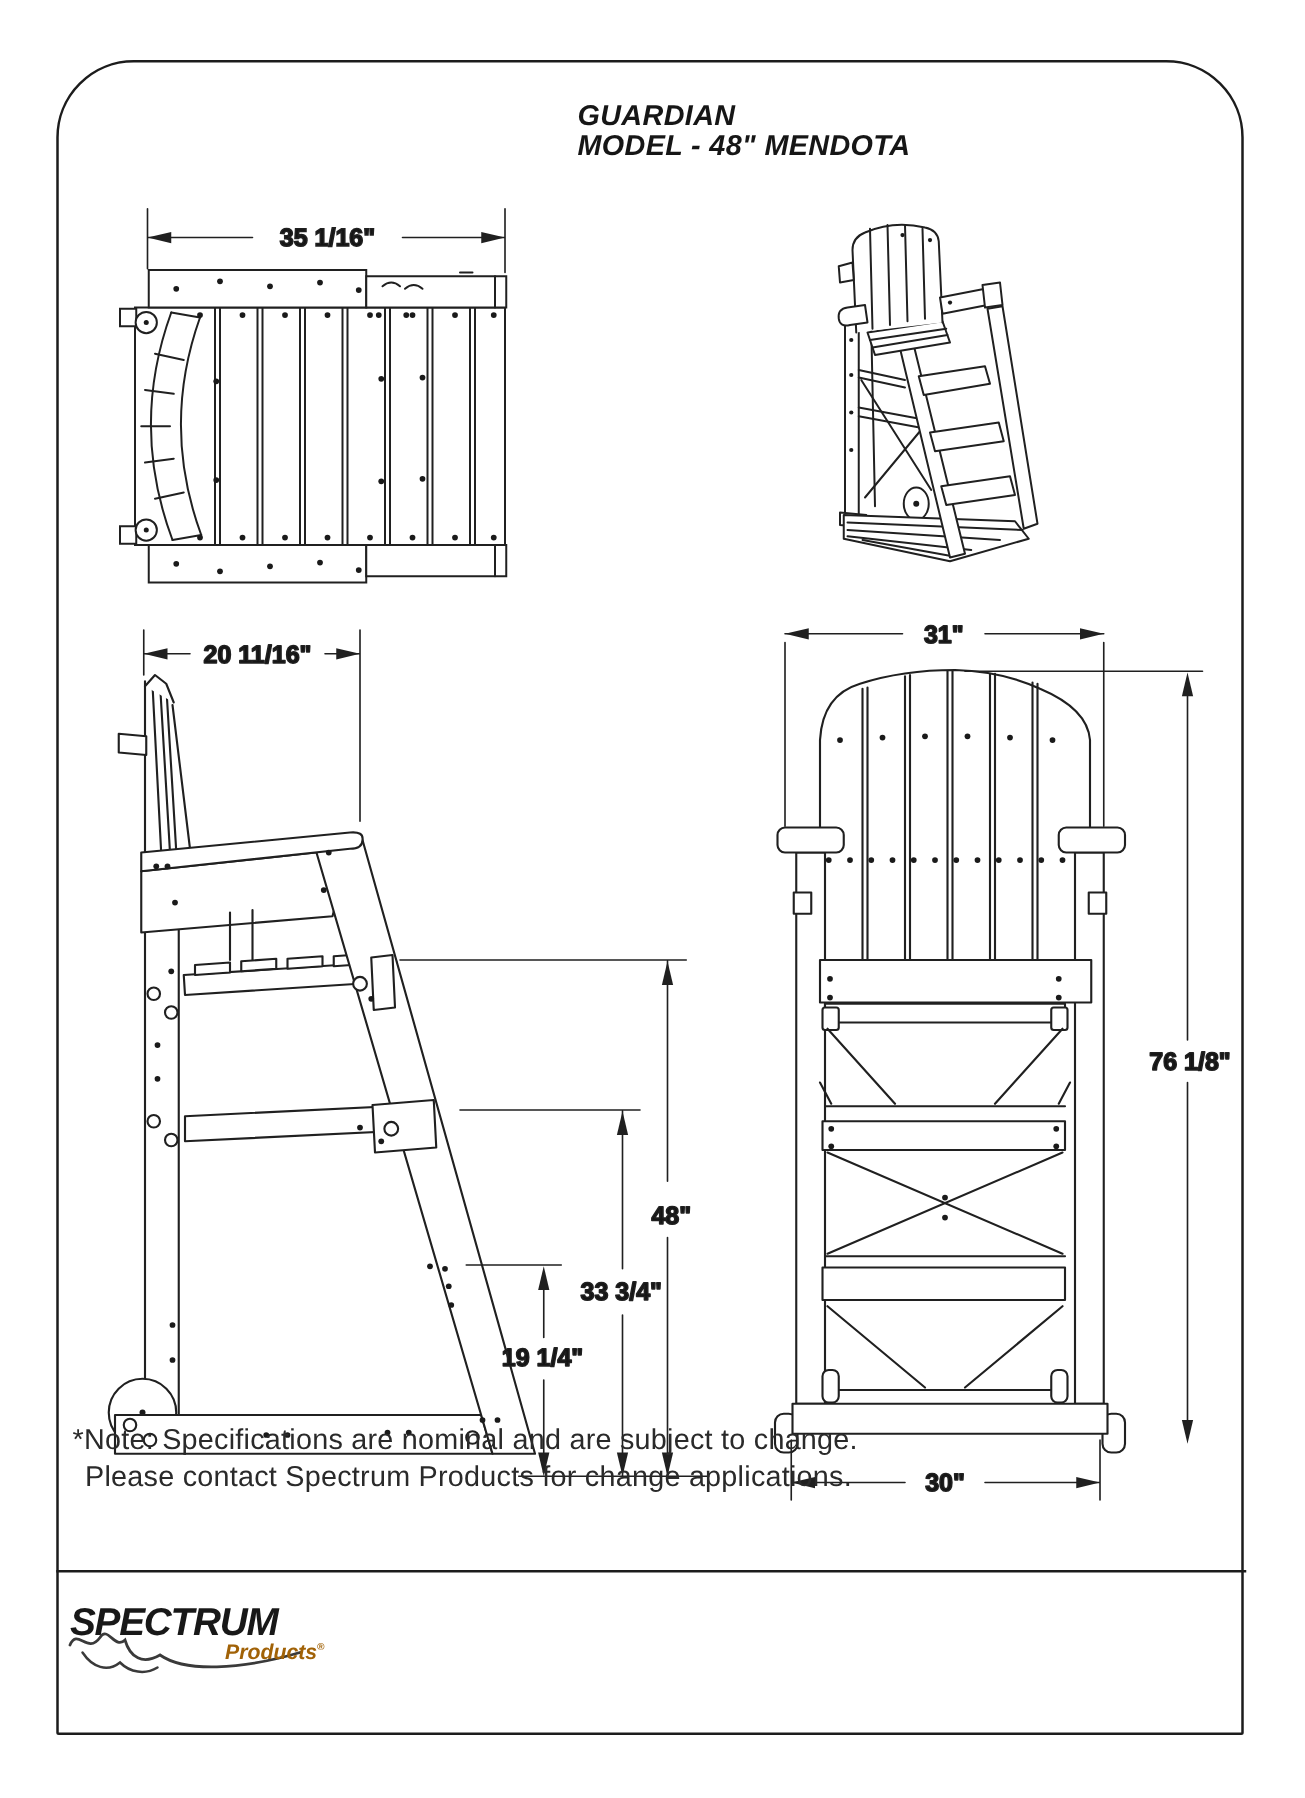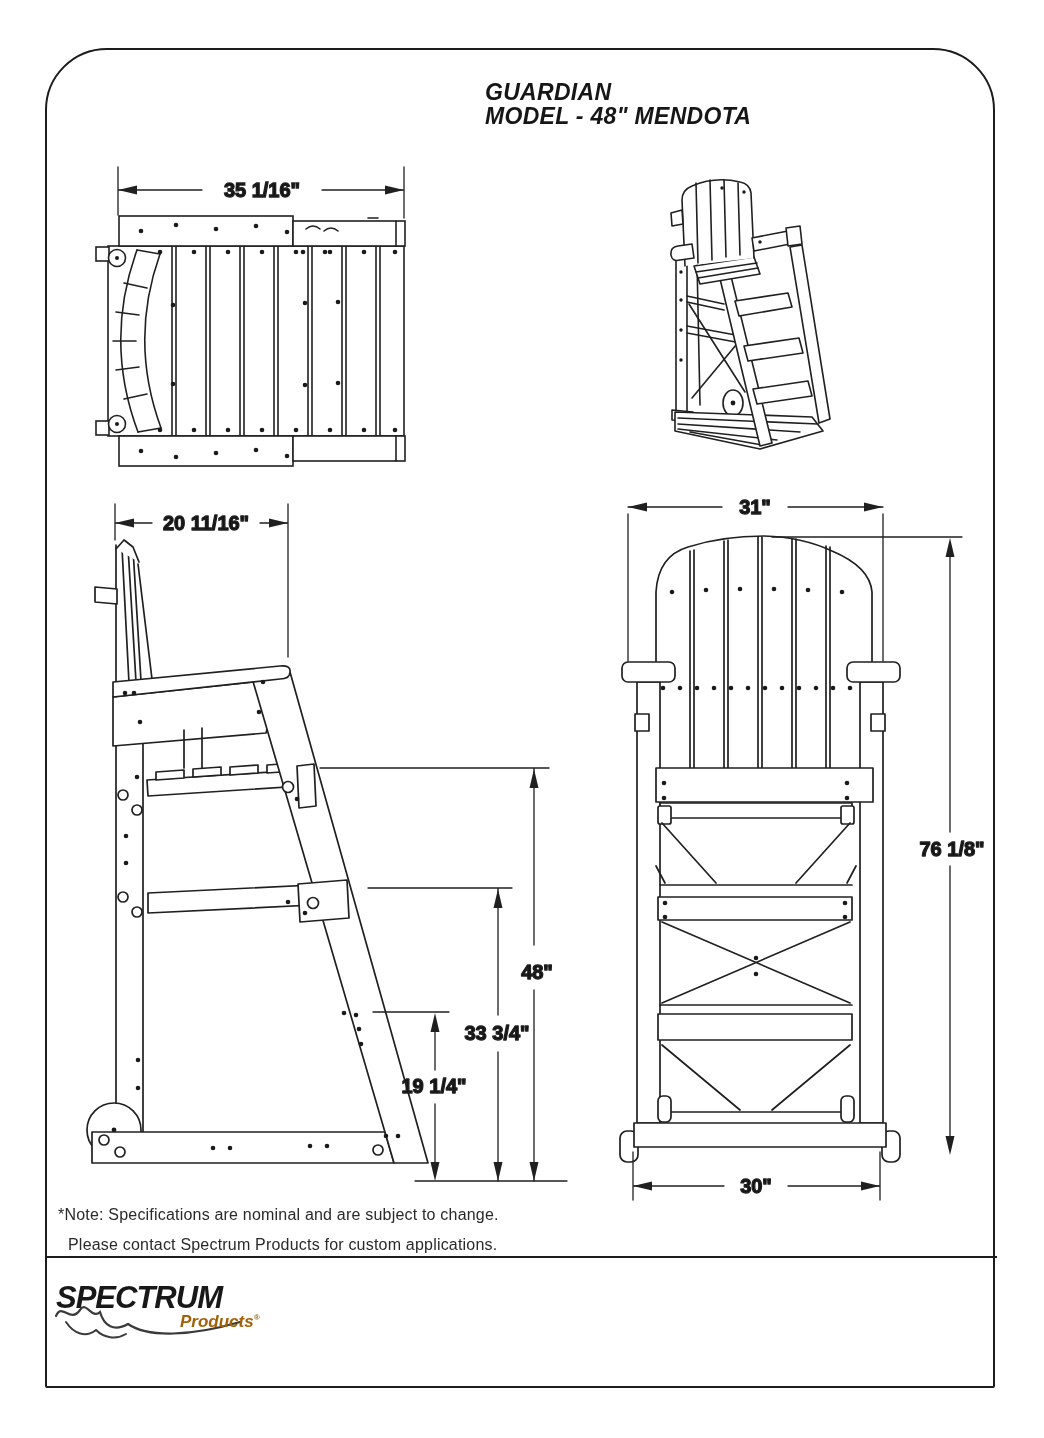--- a/index.html
+++ b/index.html
@@ -1,20 +1,20 @@
 <!DOCTYPE html>
 <html><head>
 <meta charset="utf-8">
 <style>
   html,body{margin:0;padding:0;background:#fff;}
   body{width:1044px;height:1438px;position:relative;font-family:"Liberation Sans",sans-serif;color:#111;overflow:hidden;}
   .page-border{position:absolute;left:45px;top:48px;width:950px;height:1340px;border:2px solid #1c1c1c;border-radius:62px 62px 2px 2px;box-sizing:border-box;}
   .footer-sep{position:absolute;left:45px;top:1256px;width:952px;height:0;border-top:2px solid #1c1c1c;}
-  .title{position:absolute;left:462px;top:80px;font-weight:bold;font-style:italic;font-size:23px;line-height:24px;letter-spacing:.3px;color:#161616;white-space:nowrap;margin-left:23px;}
-  .note{position:absolute;left:58px;top:1200px;font-size:16px;line-height:30px;color:#2a2a2a;letter-spacing:.2px;white-space:nowrap;}
+  .title{position:absolute;left:462px;top:80px;font-weight:bold;font-style:italic;font-size:23px;line-height:24px;letter-spacing:.3px;color:#161616;white-space:nowrap;}
+  .note{position:absolute;left:58px;top:1136px;font-size:23px;line-height:30px;color:#2a2a2a;letter-spacing:.2px;white-space:nowrap;}
   .note .l2{padding-left:10px;}
   .logo{position:absolute;left:52px;top:1278px;width:220px;height:80px;}
   .logo .brand{position:absolute;left:4px;top:2px;font-weight:bold;font-style:italic;font-size:31px;letter-spacing:-1px;color:#181818;}
   .logo .prod{position:absolute;left:128px;top:34px;font-weight:bold;font-style:italic;font-size:17px;color:#a16207;}
   .logo .reg{font-size:8px;vertical-align:super;}
   svg text{font-family:"Liberation Sans",sans-serif;font-weight:bold;fill:#141414;}
   .dimtxt{font-size:20px;}
   #drawing{position:absolute;left:0;top:0;}
 </style>
 </head>
@@ -299,21 +299,21 @@
       <path d="M633,1152 V1200 M880,1152 V1200 M633,1186 H724 M788,1186 H880"></path>
       <polygon points="633,1186 652,1181.5 652,1190.5" fill="#202020" stroke="none"></polygon>
       <polygon points="880,1186 861,1181.5 861,1190.5" fill="#202020" stroke="none"></polygon>
       <text class="dimtxt" x="756" y="1193" text-anchor="middle">30"</text>
     </g>
   </g>
 </svg>
 
 <div class="note">
   <div class="l1">*Note: Specifications are nominal and are subject to change.</div>
-  <div class="l2">Please contact Spectrum Products for custom applications.</div>
+  <div class="l2">Please contact Spectrum Products for change applications.</div>
 </div>
 
 <div class="footer-sep"></div>
 
 <div class="logo">
   <svg width="220" height="80" viewBox="0 0 220 80" style="position:absolute;left:0;top:0;">
     <path d="M4,38 C10,24 18,46 28,32 C34,22 40,42 48,34 C52,48 62,54 76,46 C96,60 140,58 188,44" stroke="#3a3a3a" stroke-width="2.2" fill="none" stroke-linecap="round"></path>
     <path d="M14,44 C22,56 34,60 44,52 C52,60 64,62 74,56" stroke="#3a3a3a" stroke-width="2" fill="none" stroke-linecap="round"></path>
   </svg>
   <span class="brand">SPECTRUM</span>

